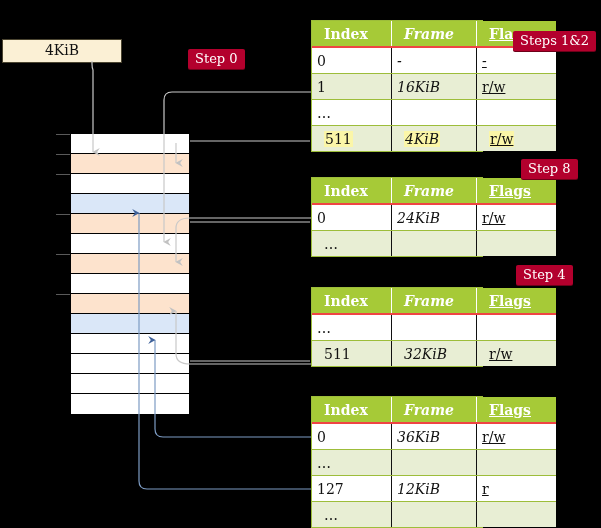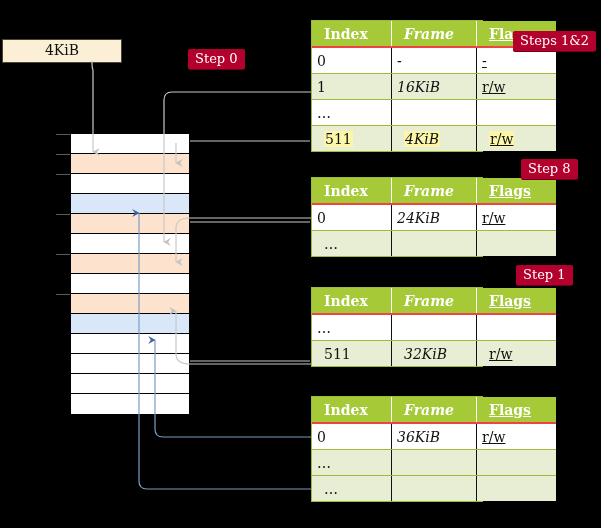--- a/index.html
+++ b/index.html
@@ -218,30 +218,35 @@
             <tr>
               <td class="col-i">0</td>
               <td class="col-f">36KiB</td>
               <td class="col-g">r/w</td>
             </tr>
             <tr class="alt">
               <td class="col-i">…</td>
               <td class="col-f"></td>
               <td class="col-g"></td>
             </tr>
+            <tr>
+              <td class="col-i">127</td>
+              <td class="col-f">12KiB</td>
+              <td class="col-g">r</td>
+            </tr>
             <tr class="alt">
               <td class="col-i">…</td>
               <td class="col-f"></td>
               <td class="col-g"></td>
             </tr>
           </tbody>
         </table>
       </div>
     </div>
 
   <div id="badges">
       <div class="badge" style="left: 513px; top: 31px;">Steps 1&amp;2</div>
       <div class="badge" style="left: 521px; top: 159px;">Step 8</div>
-      <div class="badge" style="left: 516px; top: 265px;">Step 1</div>
+      <div class="badge" style="left: 516px; top: 265px;">Step 4</div>
       <div class="badge" style="left: 188px; top: 41px; margin-top: 8px;">Step 0</div>
     </div>
 
 </div>
 
 </body></html>

